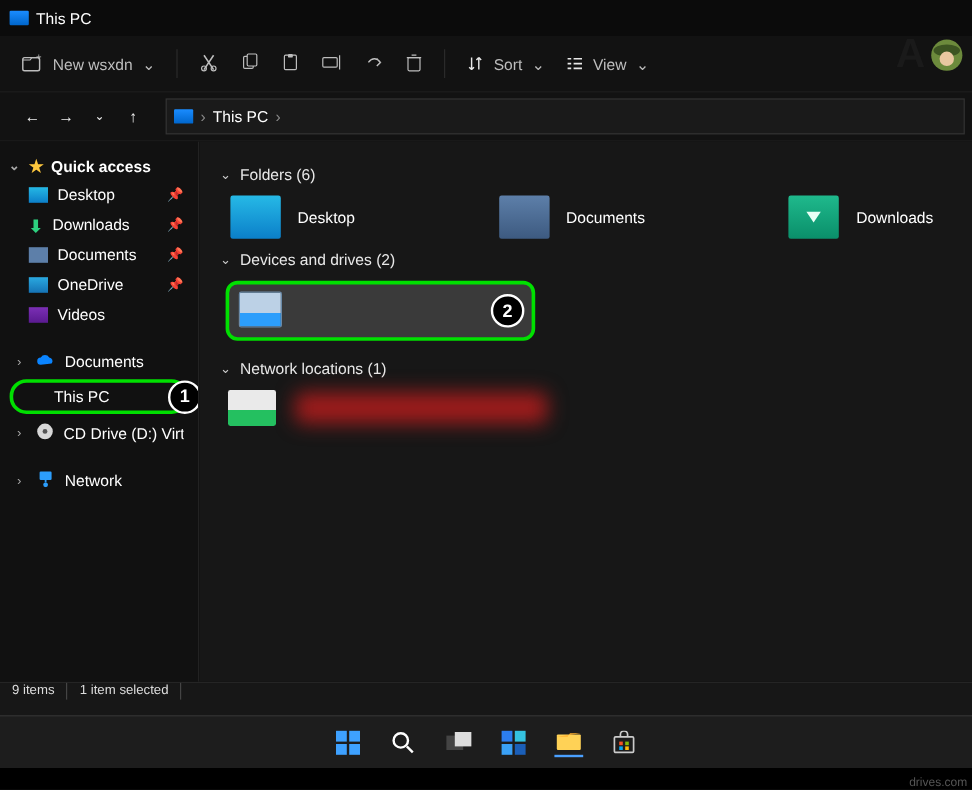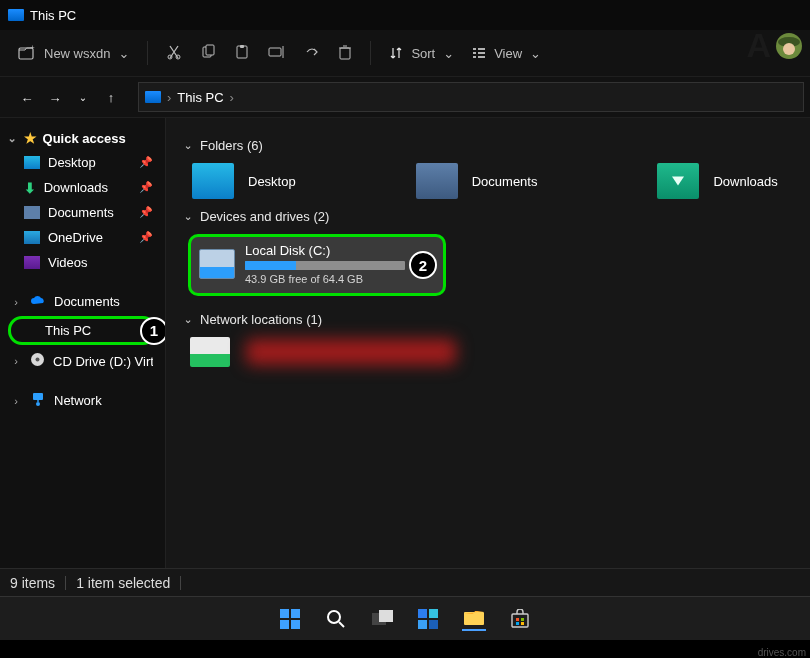--- a/index.html
+++ b/index.html
@@ -151,22 +151,22 @@
   .netdrive {
     width:40px; height:30px; background:linear-gradient(#eaeaea 55%,#24c060 55%); border-radius:2px;
   }
   .blur-red {
     width:210px; height:26px; background:#a01c1c;
     filter: blur(8px); border-radius:6px;
   }
   .statusbar {
     height:28px; background:#171717;
     border-top:1px solid #2a2a2a;
-    display:flex; align-items:center; gap:10px;
-    padding:0 10px; color:#ddd; font-size:14px;
+    display:flex; align-items:flex-start; gap:10px;
+    padding:0 10px; color:#ddd; font-size:11px;
   }
   .statusbar .stsep { width:1px; height:14px; background:#444; }
   .taskbar {
     height:44px; background:#1d1d1d;
     display:flex; align-items:center; justify-content:center; gap:22px;
     border-top:1px solid #333;
   }
   .tb-item { width:24px; height:24px; display:flex; align-items:center; justify-content:center; }
   .watermark {
     position:absolute; top:26px; right:6px;
@@ -381,27 +381,20 @@
         <span>Downloads</span>
       </div>
     </div>
 
     <div class="section">
       <span class="chev">⌄</span>
       <span>Devices and drives (2)</span>
     </div>
     <div class="drive-box">
       <div class="drive-ic"></div>
-      <div class="drive-info">
-        <span>Local Disk (C:)</span>
-        <div class="drive-bar">
-          <div class="drive-bar-fill" id="drivefill" style="width: 32%;"></div>
-        </div>
-        <span class="drive-sub">43.9 GB free of 64.4 GB</span>
-      </div>
       <span class="num-badge">2</span>
     </div>
 
     <div class="section" style="margin-top:16px">
       <span class="chev">⌄</span>
       <span>Network locations (1)</span>
     </div>
     <div class="netloc-row">
       <div class="netdrive"></div>
       <div class="blur-red"></div>

